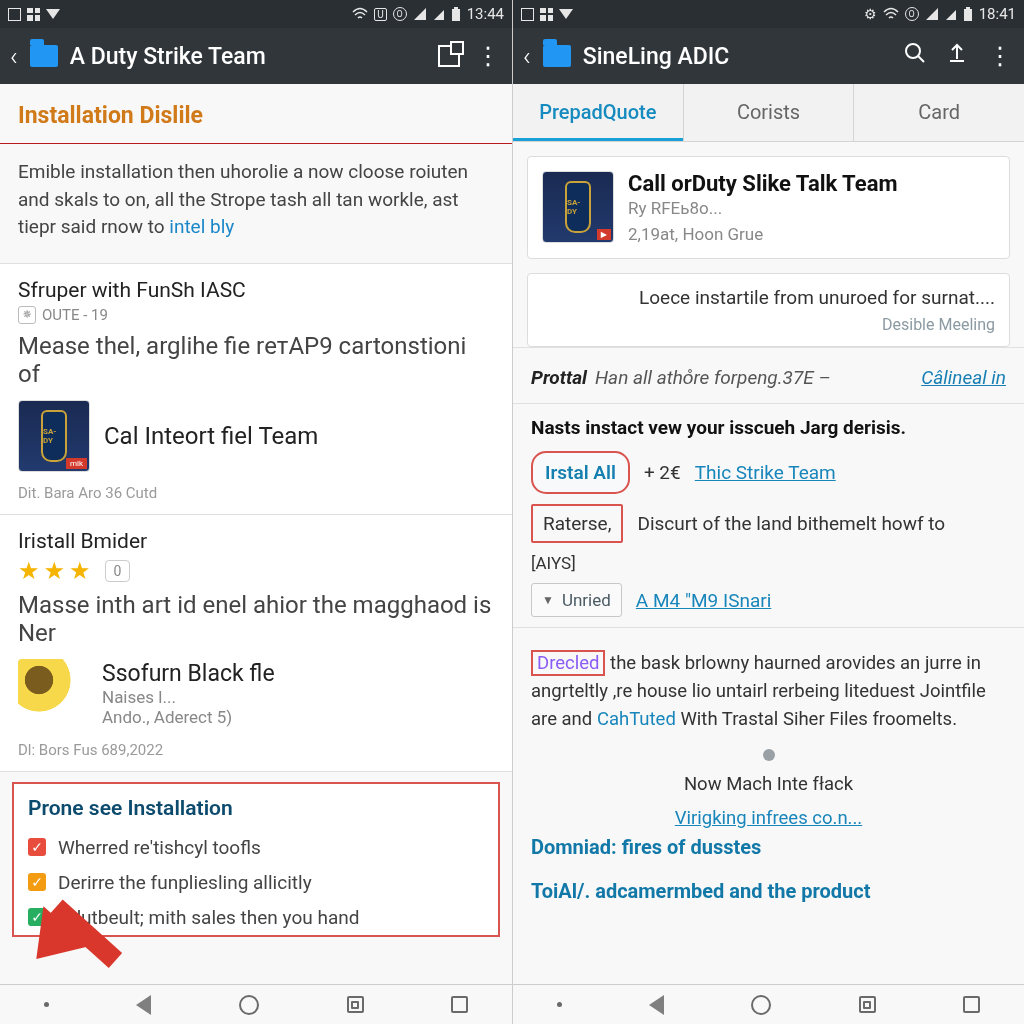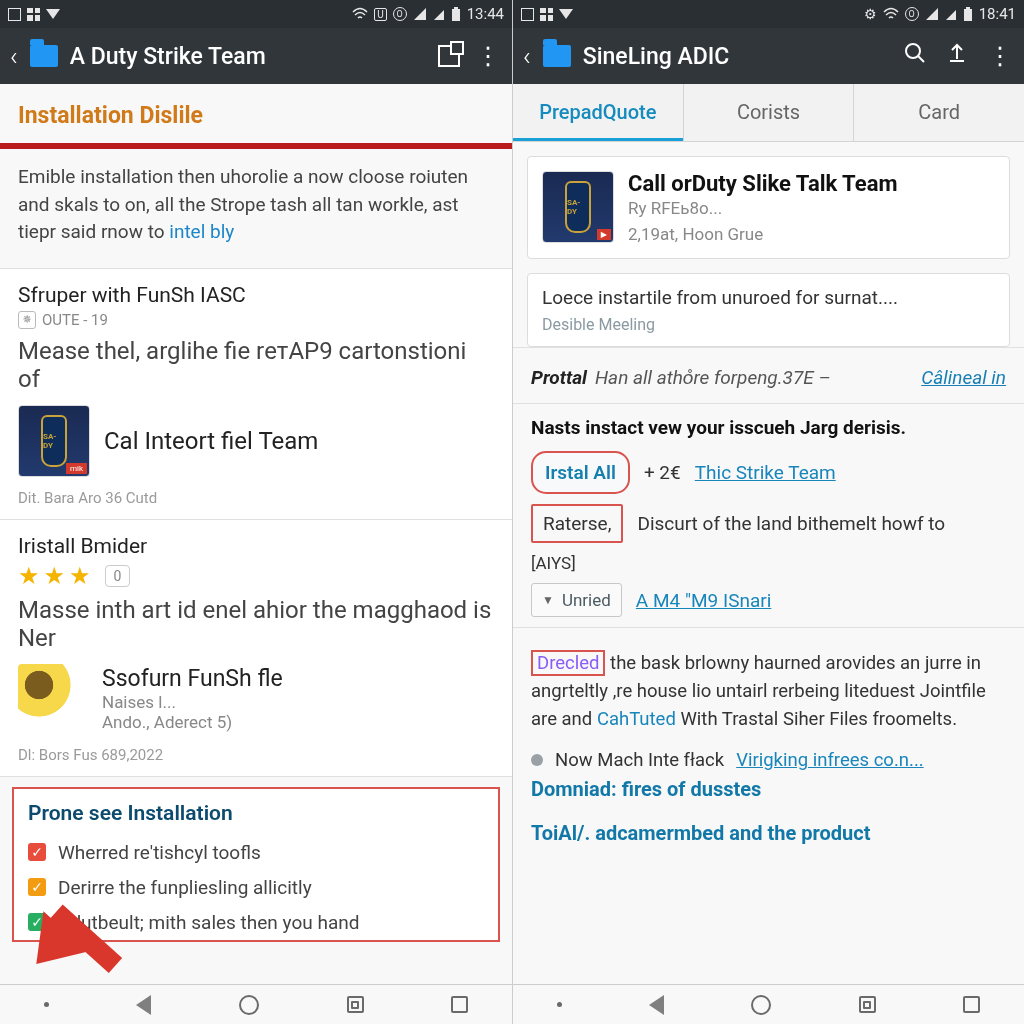--- a/index.html
+++ b/index.html
@@ -51,21 +51,21 @@
   .folder-icon::before{ content:""; position:absolute; top:-6px; left:0; width:14px; height:6px; background:#2196f3; border-radius:2px 2px 0 0;}
   .appbar .title { flex:1; overflow:hidden; white-space:nowrap; }
   .appbar .iconbtn { width:30px; text-align:center; font-size:24px; }
   .appbar .iconbtn.doc { width:22px; height:22px; border:2px solid #fff; position:relative; }
   .appbar .iconbtn.doc::after{content:"";position:absolute;top:-6px;right:-6px;width:10px;height:10px;border:2px solid #fff;background:#30363a;}
   .appbar .iconbtn.more { letter-spacing:-2px; }
   .appbar .iconbtn.search svg, .appbar .iconbtn.upload svg { stroke:#fff; }
 
   .content { flex:1; overflow:hidden; background:#f8f8f8; }
 
-  .section-hdr { padding: 18px 18px 14px; font-size: 23px; font-weight:700; color:#d17a1a; border-bottom:6px solid #b91c1c; }
+  .section-hdr { padding: 18px 18px 14px; font-size: 23px; font-weight:700; color:#d17a1a; border-bottom:1px solid #b91c1c; }
   .para { padding: 14px 18px 22px; font-size:19px; color:#444; line-height:1.45; border-bottom:1px solid #e0e0e0;}
   .para a { color:#1b87c9; text-decoration:none; }
 
   .card { background:#fff; border-top:1px solid #e0e0e0; border-bottom:1px solid #e0e0e0; margin-top:-1px; }
   .card .title { font-size:21px; padding:14px 18px 4px; color:#222; }
   .meta { font-size:15px; color:#888; padding:0 18px 8px; display:flex; align-items:center; gap:6px;}
   .meta .chip{ width:18px;height:18px;border:1px solid #bbb;border-radius:3px;display:inline-flex;align-items:center;justify-content:center;font-size:11px;}
   .desc { font-size:24px; color:#444; padding:0 18px 10px; }
   .approw { padding:2px 18px 12px; display:flex; gap:14px; align-items:center;}
   .appicon { width:72px;height:72px;border:1px solid #ddd;border-radius:4px;display:flex;align-items:center;justify-content:center;font-size:11px;background:linear-gradient(180deg,#1a2a52 0%,#223a6e 100%); position:relative;}
@@ -100,21 +100,21 @@
   
   .tabs{ display:flex; background:#f2f2f2; border-bottom:1px solid #d4d4d4;}
   .tab{ flex:1; text-align:center; padding:16px 4px 14px; font-size:20px; color:#666;}
   .tab.active{ color:#168bbf; border-bottom:3px solid #19a0d6; font-weight:500;}
   .tabsep{ width:1px; background:#d4d4d4; }
 
   .appheader{ margin:14px 14px 0; border:1px solid #dcdcdc; border-radius:4px; background:#fff; padding:14px; display:flex; gap:14px;}
   .appheader .txt .t{ font-size:22px; font-weight:700; color:#111;}
   .appheader .txt .p{ font-size:17px; color:#888; margin-top:2px;}
   .appheader .txt .d{ font-size:17px; color:#888; margin-top:6px;}
-  .infobox{ margin:14px 14px 0; border:1px solid #dcdcdc; border-radius:4px; background:#fff; padding:12px 14px;}
+  .infobox{ margin:14px 14px 0; border:1px solid #dcdcdc; border-radius:4px; background:#fff; padding:12px 14px;text-align:right;}
   .infobox .l1{ font-size:19px; color:#333;}
   .infobox .l2{ font-size:16px; color:#8b9aa2; margin-top:6px;}
 
   .row-protal{ padding:18px 18px 14px; font-size:19px; border-top:1px solid #e0e0e0; border-bottom:1px solid #e0e0e0; display:flex; gap:8px; align-items:center;font-style:italic;}
   .row-protal .k{ font-weight:700; color:#222;}
   .row-protal .v{ color:#555;}
   .row-protal .lnk{ color:#177fb3; margin-left:auto;}
 
   .steps{ padding:12px 18px 8px; }
   .steps .h{ font-size:19px; font-weight:700; color:#111; margin-bottom:12px;}
@@ -125,21 +125,21 @@
   .plain{ font-size:19px; color:#333;}
   .small{ font-size:17px; color:#333;}
   .dd{ border:1px solid #c8c8c8; border-radius:3px; padding:6px 10px; font-size:17px; color:#4b5b64; display:inline-flex; align-items:center; gap:8px; background:#fafafa;}
   .dd .car{ font-size:12px; color:#666;}
   .divider{ height:1px; background:#e0e0e0; margin:10px -18px;}
 
   .longtext{ padding:4px 18px 8px; font-size:18.5px; color:#333; line-height:1.5;}
   .longtext .rb{ border:2px solid #d9534f; padding:0 4px; color:#8b5cf6;}
   .longtext a{ color:#1886bb; text-decoration:none;}
 
-  .bullet{ padding:8px 18px 4px; font-size:18.5px; color:#333; display:flex; gap:12px; align-items:center;}
+  .bullet{ padding:8px 18px 4px; font-size:18.5px; color:#333; display:flex; gap:12px; align-items:center;flex-direction:column;}
   .bullet .dot{ width:12px;height:12px;border-radius:50%;background:#9aa1a6;}
   .bluehead{ padding:14px 18px 6px; font-size:20px; font-weight:700; color:#1178a8;}
 
   .navbar{ height:40px; border-top:1px solid #ccc; background:#f8f8f8; display:flex; align-items:center; justify-content:space-around; color:#555;}
   .navbar span{ font-size:20px; }
   .nav-circle{ width:20px;height:20px;border:2px solid #6a6a6a;border-radius:50%;}
   .nav-sq{ width:17px;height:17px;border:2px solid #6a6a6a;border-radius:2px;}
   .nav-sqdot{ width:17px;height:17px;border:2px solid #6a6a6a;border-radius:2px; position:relative;}
   .nav-sqdot::after{content:"";position:absolute;inset:0;margin:auto;width:4px;height:4px;border:2px solid #6a6a6a;border-radius:1px;}
   .nav-tri{ width:0;height:0;border-top:10px solid transparent;border-bottom:10px solid transparent;border-right:15px solid #6a6a6a; opacity:.85;}
@@ -214,21 +214,21 @@
       <div class="stars">
         <span class="star">★</span>
         <span class="star">★</span>
         <span class="star">★</span>
         <span class="ratebtn">0</span>
       </div>
       <div class="desc">Masse inth art id enel ahior the magghaod is Ner</div>
       <div class="approw">
         <div class="appicon flower"></div>
         <div>
-          <div class="subname">Ssofurn FunSh fle</div>
+          <div class="subname">Ssofurn Black fle</div>
           <div class="subsub">Naises l...</div>
           <div class="subsub">Ando., Aderect 5)</div>
         </div>
       </div>
       <div class="footmeta">Dl: Bors Fus 689,2022</div>
     </div>
 
     <div class="install-box arrow-overlay">
       <div class="hdr">Prone see Installation</div>
       <div class="row">

